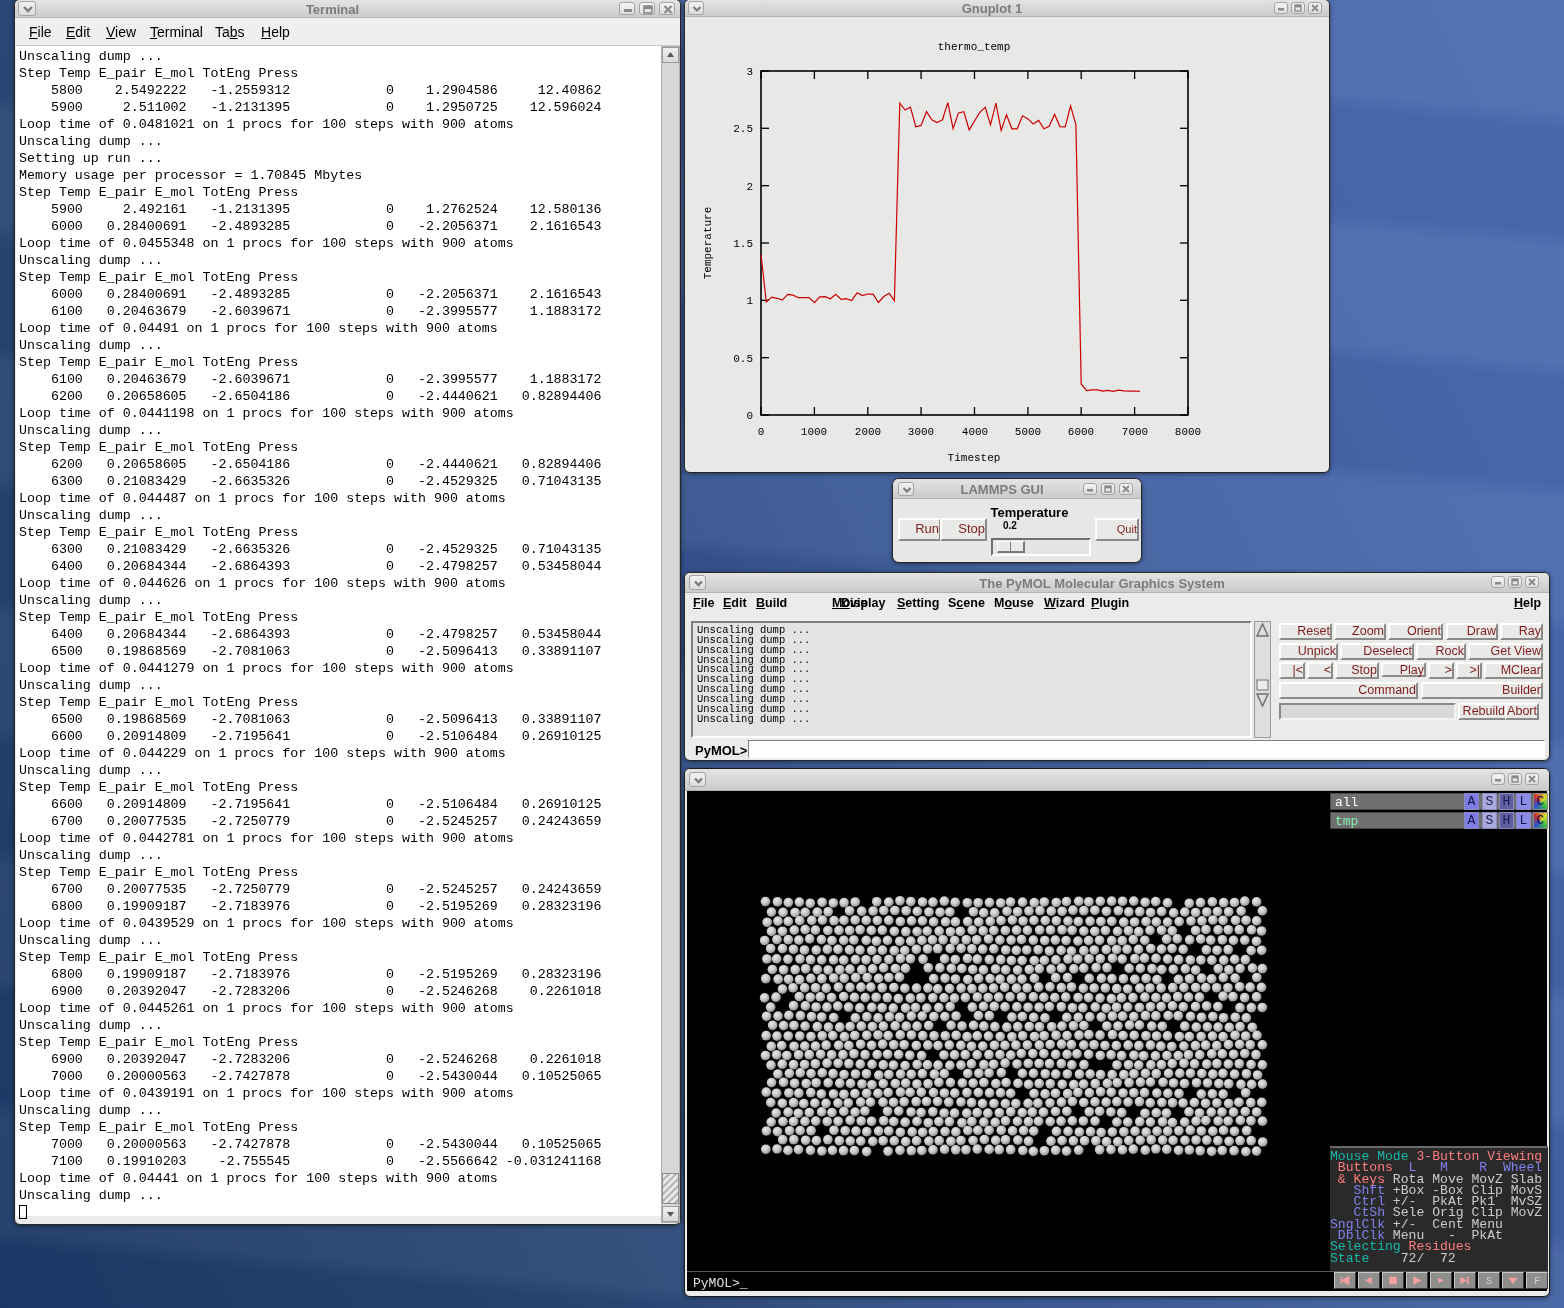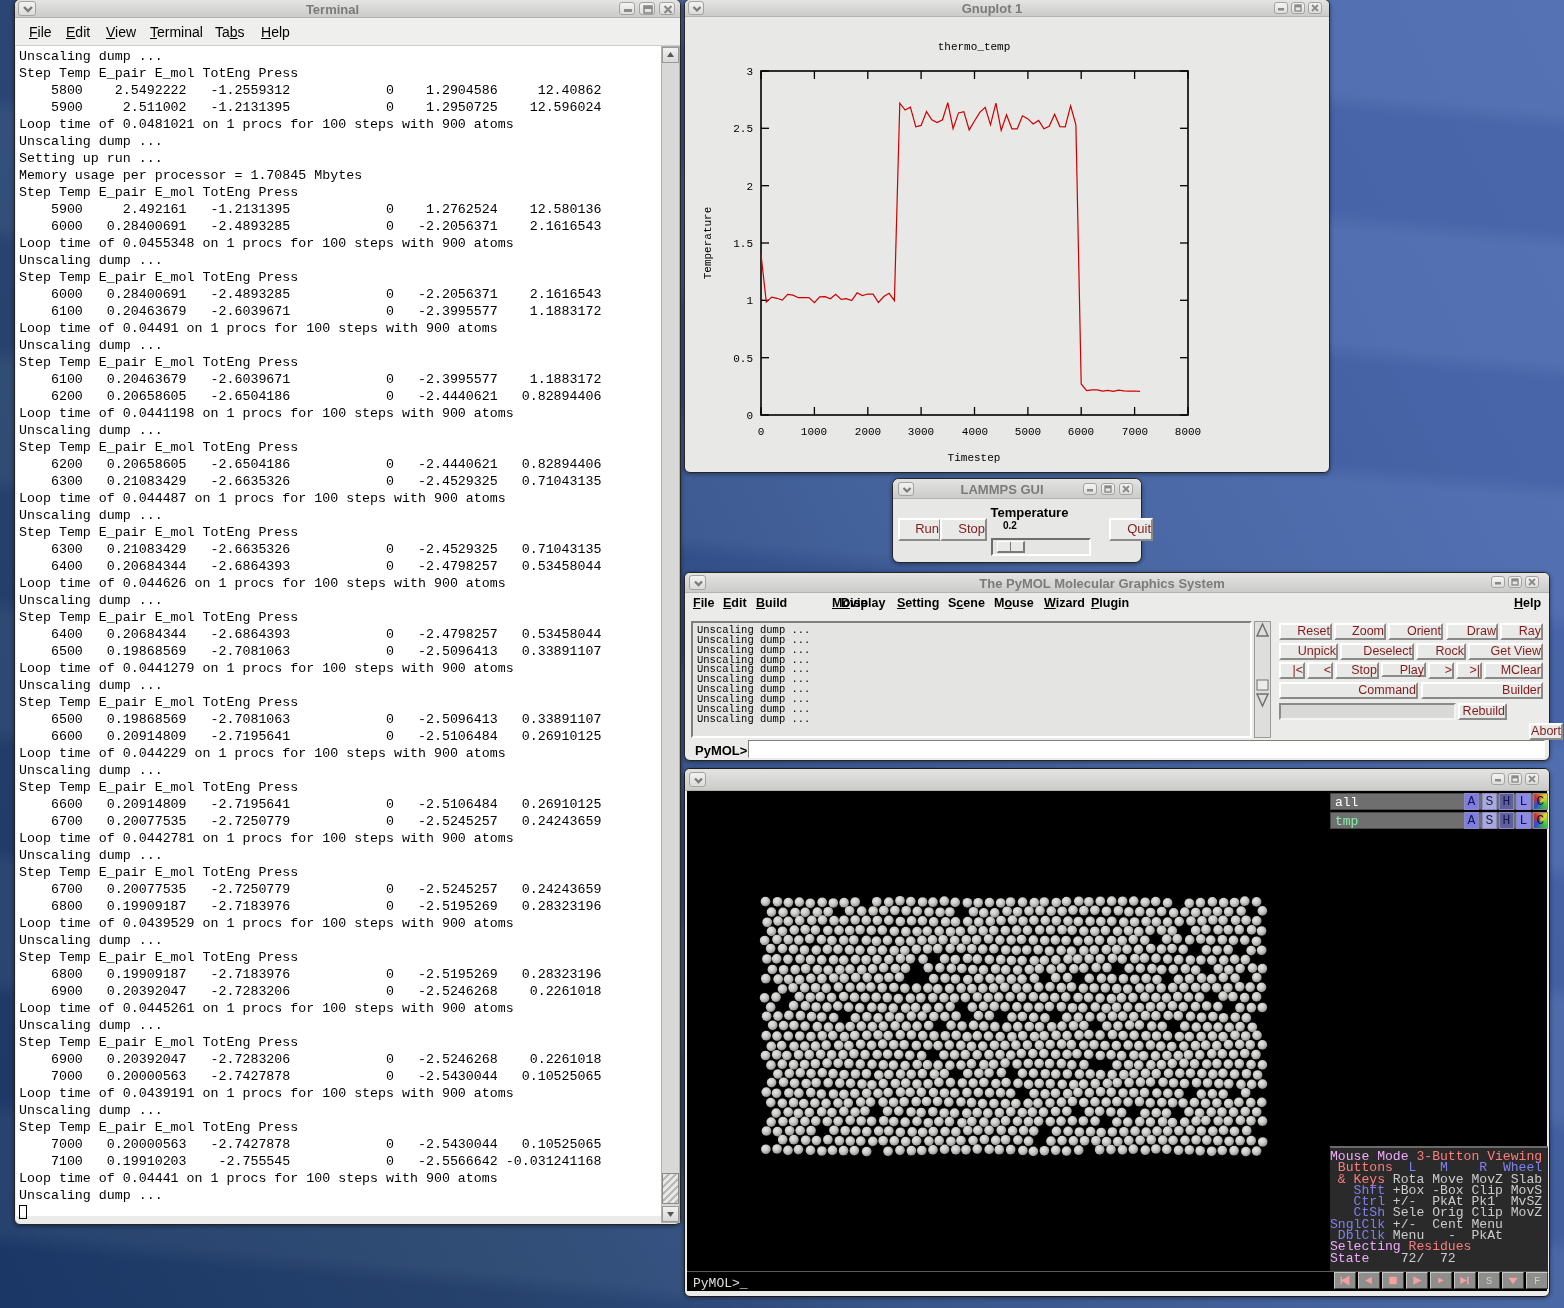--- a/index.html
+++ b/index.html
@@ -9,21 +9,21 @@
 .win { position:absolute; background:#ebebe9; border:1px solid #262624; border-radius:6px;
   box-shadow:0 1px 4px rgba(0,0,0,.45); }
 .tbar { position:absolute; left:0; top:0; right:0; background:linear-gradient(#e4e4e2,#cbcbc9);
   border-bottom:1px solid #b2b2b0; border-radius:5px 5px 0 0; }
 .title { position:absolute; width:100%; text-align:center; font-weight:bold; color:#7b7b7b; box-sizing:border-box; padding-right:30px; }
 .chev { position:absolute; background:linear-gradient(#f2f2f0,#dcdcda); border:1px solid #a3a3a1; border-radius:3px; }
 .chev svg, .wbtn svg { position:absolute; left:0; top:0; }
 .wbtn { position:absolute; background:linear-gradient(#f4f4f2,#dededc); border:1px solid #a3a3a1; border-radius:3px; }
 .mono { font-family:"Liberation Mono",monospace; }
 u { text-decoration:underline; }
-.mg { color:#f0abfc; } .mr { color:#ff7d7d; } .mb { color:#8080f0; } .mw { color:#cccccc; }
+.mg { color:#14b8a6; } .mr { color:#ff7d7d; } .mb { color:#8080f0; } .mw { color:#cccccc; }
 
 .tkb { position:absolute; background:#e9e9e7; border-top:2px solid #ffffff; border-left:2px solid #ffffff;
   border-right:2px solid #8a8a88; border-bottom:2px solid #8a8a88; color:#7f1d1d; font-weight:normal;
   text-align:right; font-family:"Liberation Sans",sans-serif; }
 </style></head><body>
 
 <div class="win" style="left:14px;top:-1px;width:667px;height:1226px;">
  <div class="tbar" style="height:18px;">
   <div class="title" style="top:2px;font-size:13px;">Terminal</div>
   <div class="chev" style="left:3px;top:1px;width:18px;height:15px;">
@@ -246,21 +246,21 @@
   <div class="wbtn" style="left:226px;top:4px;width:14px;height:12px;">
     <svg width="12" height="10">
           <path d="M3 2 L9 8 M9 2 L3 8" stroke="#8a8a8a" stroke-width="1.8"></path>
         </svg>
       </div>
  </div>
  <div style="position:absolute;left:0;top:24px;width:100%;text-align:center;"><span style="font-weight:bold;font-size:13px;margin-left:25px;">Temperature</span></div>
  <div style="position:absolute;left:110px;top:41px;font-weight:bold;font-size:10px;">0.2</div>
  <div class="tkb" style="left:5px;top:39px;width:43px;height:23px;font-size:13px;line-height:18px;">Run</div>
  <div class="tkb" style="left:47px;top:39px;width:47px;height:23px;font-size:13px;line-height:18px;">Stop</div>
- <div class="tkb" style="left:216px;top:39px;width:44px;height:23px;font-size:13px;line-height:18px;">Quit</div>
+ <div class="tkb" style="left:202px;top:39px;width:44px;height:23px;font-size:11px;line-height:18px;">Quit</div>
  <div style="position:absolute;left:98px;top:59px;width:100px;height:18px;background:#e5e5e3;
    border-top:2px solid #6e6e6c;border-left:2px solid #6e6e6c;border-bottom:2px solid #fff;border-right:2px solid #fff;">
   <div style="position:absolute;left:4px;top:1px;width:28px;height:12px;background:#e9e9e7;
     border-top:1px solid #fff;border-left:1px solid #fff;border-right:2px solid #7a7a78;border-bottom:2px solid #7a7a78;">
    <div style="position:absolute;left:12px;top:0;width:1px;height:10px;background:#7a7a78;"></div>
       </div>
  </div>
 </div>
 
 <div class="win" style="left:684px;top:572px;width:866px;height:189px;">
@@ -336,21 +336,21 @@
  <div class="tkb" style="left:650px;top:89px;width:44px;height:17px;font-size:12.5px;line-height:13px;">Stop</div>
  <div class="tkb" style="left:696px;top:89px;width:45px;height:15px;font-size:12.5px;line-height:13px;">Play</div>
  <div class="tkb" style="left:743px;top:89px;width:26px;height:17px;font-size:12.5px;line-height:13px;">&gt;</div>
  <div class="tkb" style="left:771px;top:89px;width:26px;height:17px;font-size:12.5px;line-height:13px;">&gt;|</div>
  <div class="tkb" style="left:799px;top:89px;width:59px;height:17px;font-size:12.5px;line-height:13px;">MClear</div>
  <div class="tkb" style="left:594px;top:109px;width:139px;height:17px;font-size:12.5px;line-height:13px;">Command</div>
  <div class="tkb" style="left:736px;top:109px;width:122px;height:17px;font-size:12.5px;line-height:13px;">Builder</div>
  <div style="position:absolute;left:594px;top:130px;width:177px;height:17px;background:#d9d9d7;
    border-top:2px solid #8a8a88;border-left:2px solid #8a8a88;border-bottom:2px solid #f4f4f2;border-right:2px solid #f4f4f2;"></div>
  <div class="tkb" style="left:773px;top:130px;width:49px;height:17px;font-size:12.5px;line-height:13px;">Rebuild</div>
- <div class="tkb" style="left:844px;top:130px;width:34px;height:17px;font-size:12.5px;line-height:13px;margin-top:20px;">Abort</div>
+ <div class="tkb" style="left:820px;top:130px;width:34px;height:17px;font-size:12.5px;line-height:13px;">Abort</div>
  <div style="position:absolute;left:10px;top:170px;font-weight:bold;font-size:13px;">PyMOL&gt;</div>
  <div style="position:absolute;left:63px;top:167px;width:797px;height:18px;background:#fff;
    border-top:1px solid #7e7e7c;border-left:1px solid #7e7e7c;border-bottom:1px solid #fff;border-right:1px solid #fff;"></div>
 </div>
 
 <div class="win" style="left:684px;top:768px;width:866px;height:529px;background:#ebebe9;border:1px solid #1c1c1a;">
  <div class="tbar" style="height:22px;">
   <div class="chev" style="left:4px;top:3px;width:17px;height:15px;">
     <svg width="17" height="15">
           <path d="M5 5.5 L8.5 9 L12 5.5" stroke="#7a7a7a" stroke-width="2.3" fill="none"></path>

